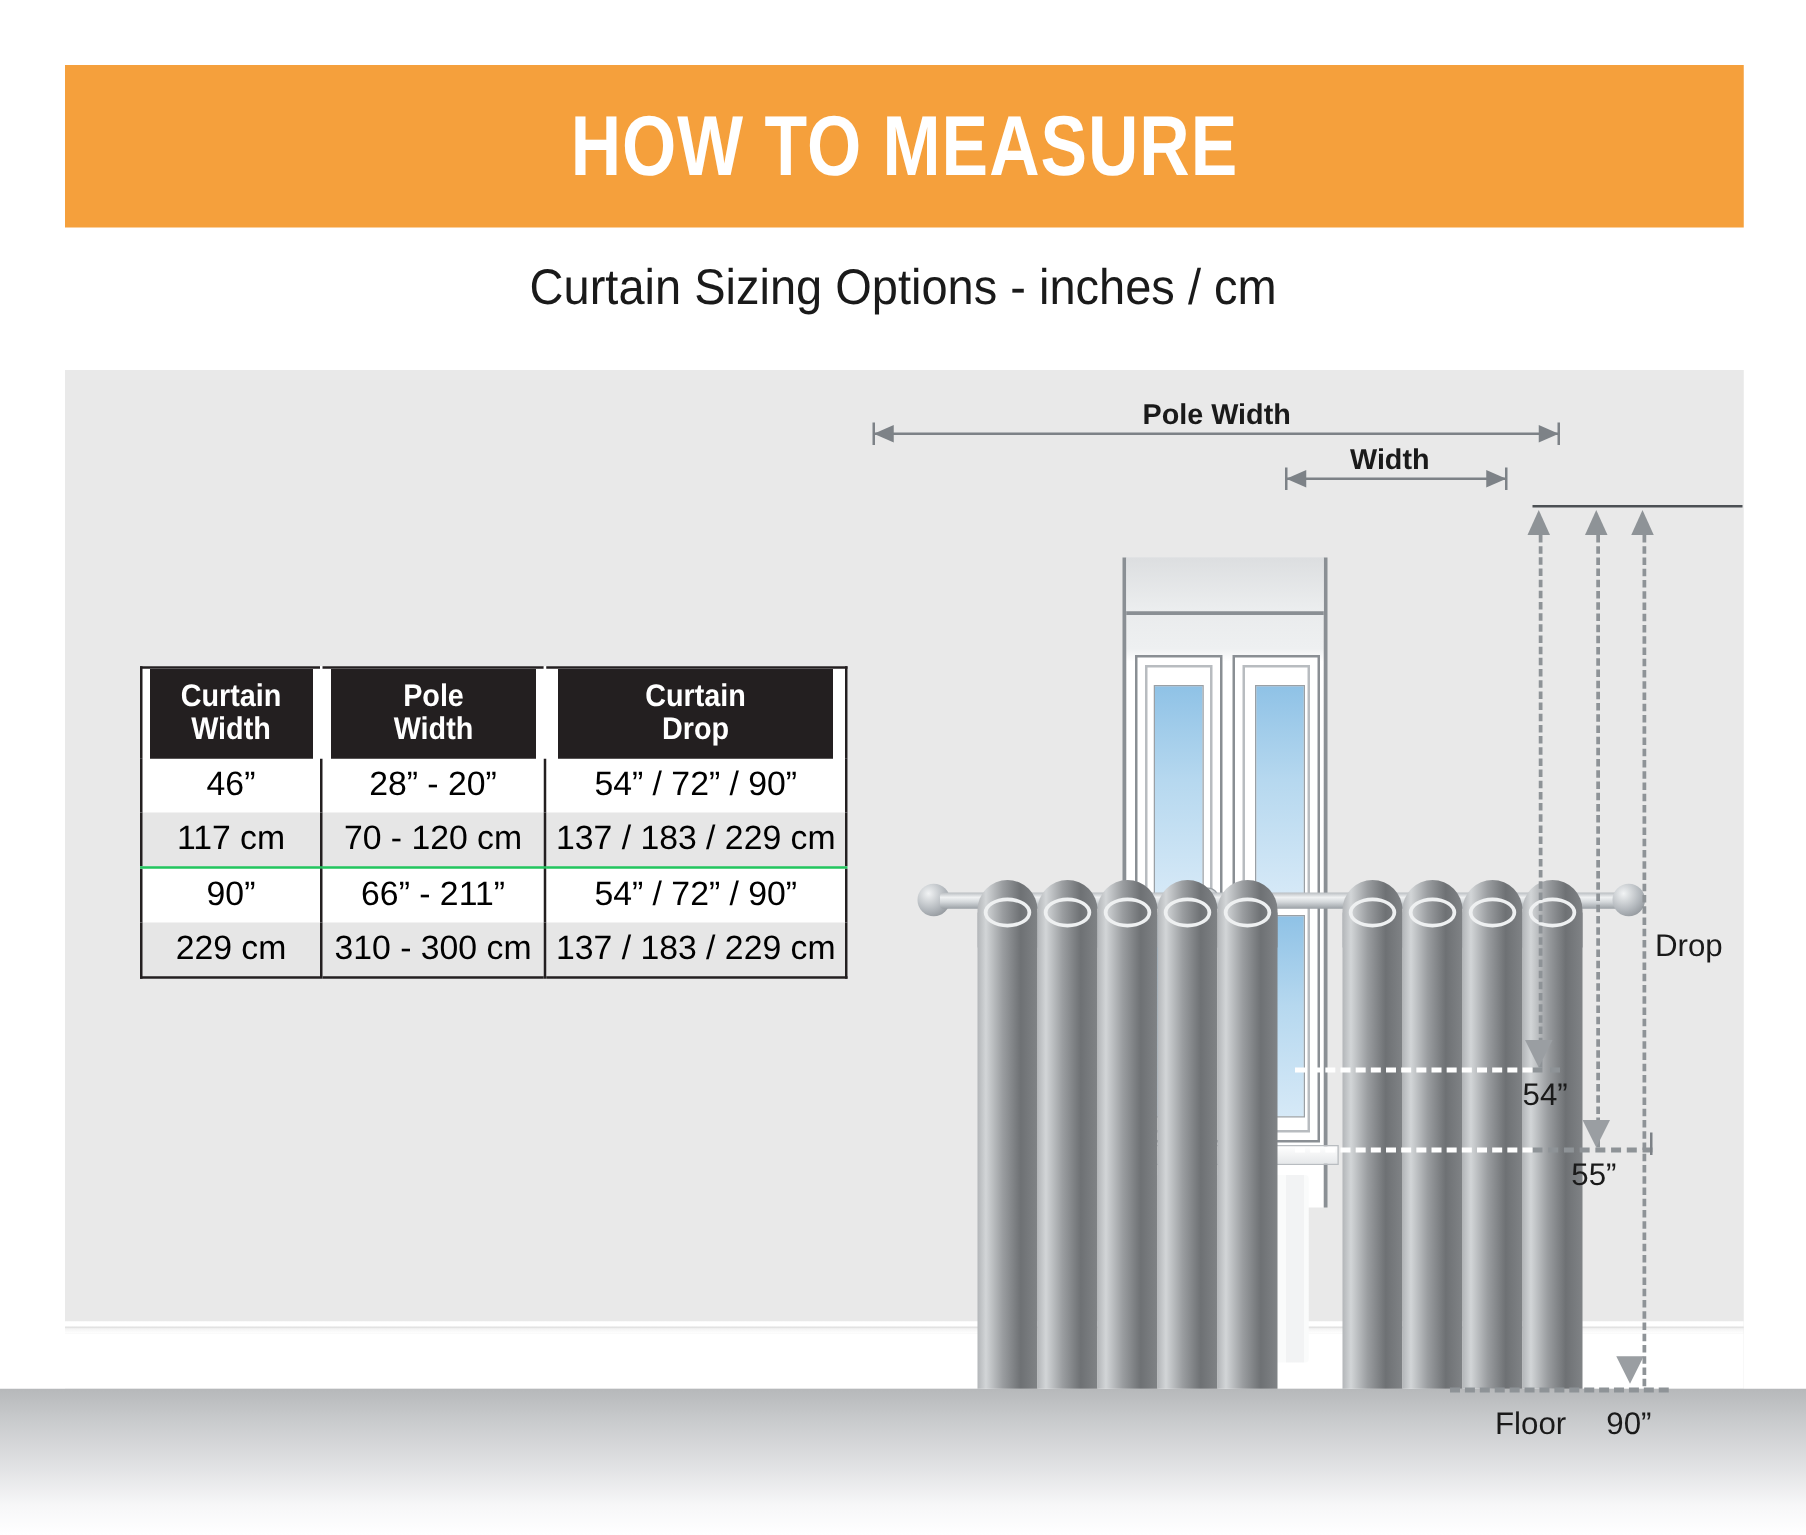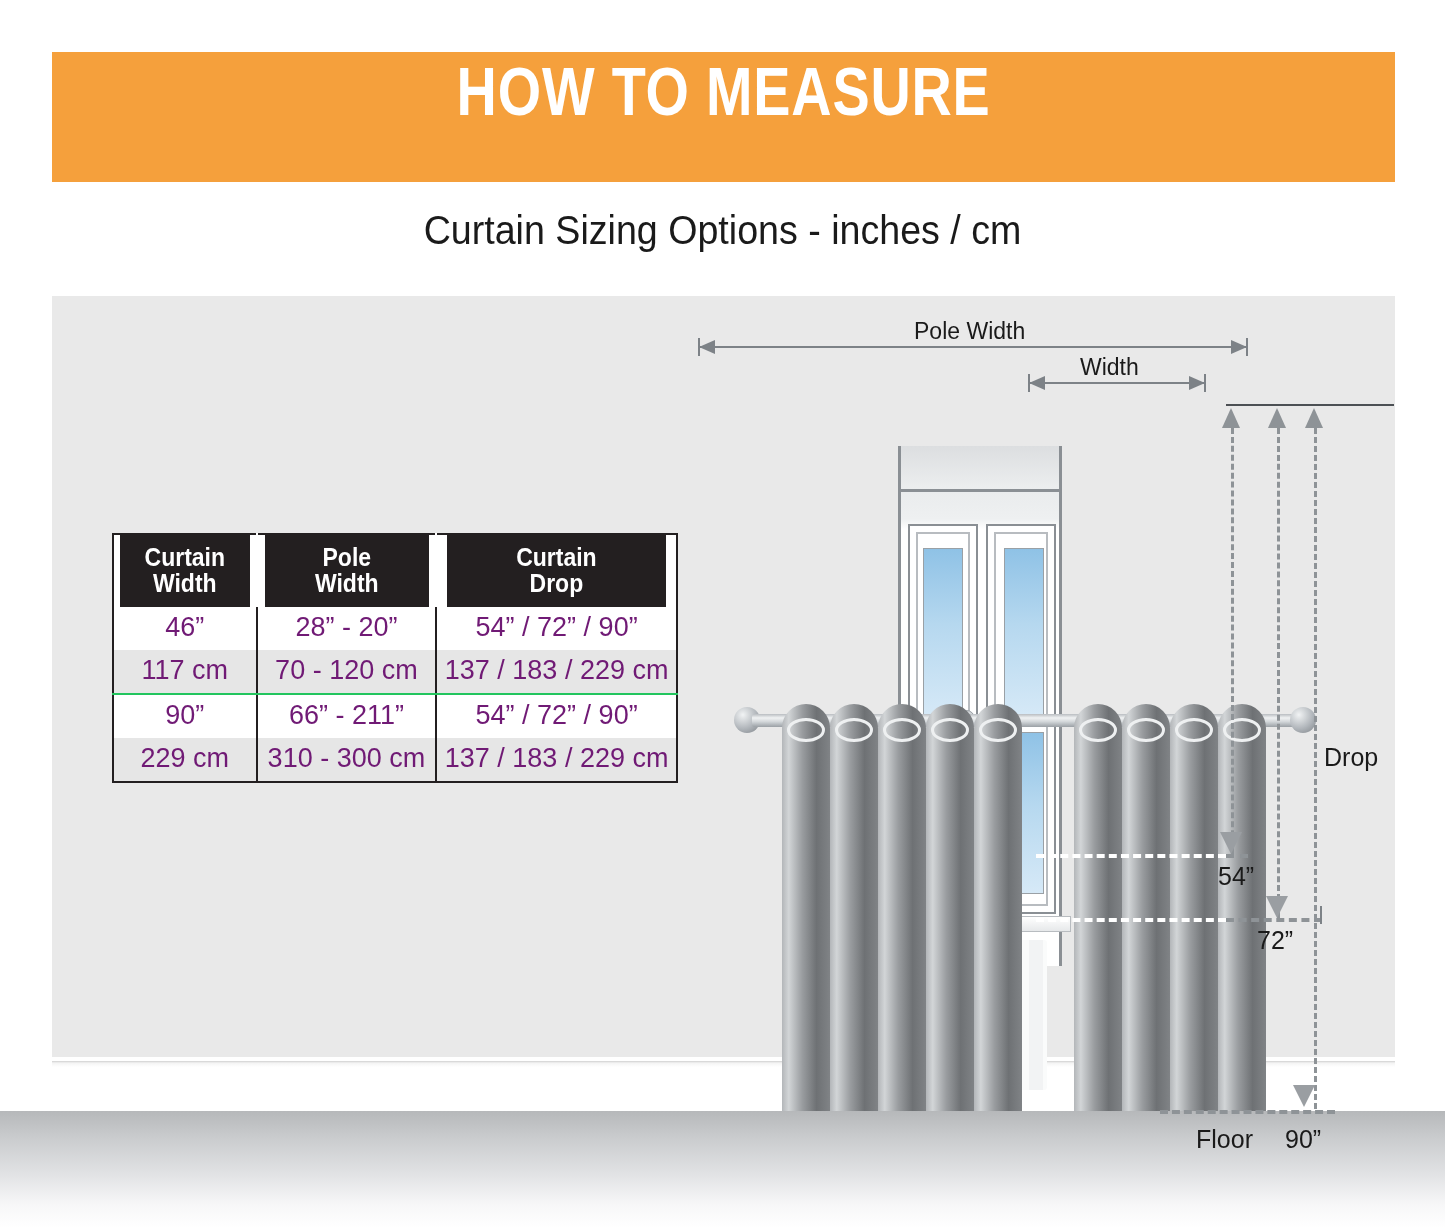--- a/index.html
+++ b/index.html
@@ -10,21 +10,21 @@
     position: relative;
     overflow: hidden;
   }
 
   
   .banner {
     position: absolute;
     left: 52px; top: 52px;
     width: 1343px; height: 130px;
     background: #F5A03C;
-    display: flex; align-items: flex-start; justify-content: center;
+    display: flex; align-items: center; justify-content: center;
   }
   .banner-title {
     color: #ffffff;
     font-family: "Liberation Sans Narrow", "Liberation Sans", sans-serif;
     font-size: 68px;
     font-weight: bold;
     letter-spacing: 1px;
     transform: scaleX(0.82);
     white-space: nowrap;
   }
@@ -86,21 +86,21 @@
     font-size: 25px;
     line-height: 1.04;
     padding: 9px 4px 11px;
     border-right: 2px solid #ffffff;
     transform: scaleX(0.92);
   }
   .sizing-table th:last-child { border-right: none; }
   .sizing-table td {
     font-family: "Liberation Sans Narrow","Liberation Sans",sans-serif;
     font-size: 27px;
-    color: #701a75;
+    color: #000000;
     text-align: center;
     padding: 5px 4px 7px;
     border-right: 2px solid #231f20;
     white-space: nowrap;
   }
   .sizing-table td:last-child { border-right: none; }
   .sizing-table tr.cm-row td { background: #e6e6e6; }
   .sizing-table tr.group-end td { border-bottom: 2px solid #22c55e; }
   .col-w  { width: 145px; }
   .col-p  { width: 180px; }
@@ -214,20 +214,21 @@
   .arrow-l, .arrow-r {
     position: absolute; width: 0; height: 0;
     border-top: 7px solid transparent; border-bottom: 7px solid transparent;
     z-index: 7;
   }
   .arrow-l { border-right: 16px solid #7d8287; }
   .arrow-r { border-left: 16px solid #7d8287; }
   .dim-label {
     position: absolute; font-size: 23px; color: #1a1a1a; z-index: 7;
     white-space: nowrap;
+    font-weight: bold;
   }
 
   
   .vguide {
     position: absolute; width: 0;
     border-left: 3px dashed #8e9397; z-index: 7;
   }
   .arrow-up {
     position: absolute; width: 0; height: 0;
     border-left: 9px solid transparent; border-right: 9px solid transparent;
@@ -362,21 +363,21 @@
     <div class="vguide" style="left:1262px; top:132px; height:690px;"></div>
 
     <div class="hguide-white" style="left:984px; top:558px; width:190px;"></div>
     <div class="hguide" style="left:1174px; top:558px; width:22px;"></div>
 
     <div class="hguide-white" style="left:984px; top:622px; width:190px;"></div>
     <div class="hguide" style="left:1174px; top:622px; width:96px;"></div>
     <div class="dim-cap" style="left:1268px; top:610px;"></div>
 
     <div class="meas-label" style="left:1166px; top:566px;">54”</div>
-    <div class="meas-label" style="left:1205px; top:630px;">72”</div>
+    <div class="meas-label" style="left:1205px; top:630px;">55”</div>
 
     <div class="meas-label" style="left:1272px; top:447px;">Drop</div>
 
   </div>
 </div>
 
 <div class="floor"></div>
 
 <div class="arrow-dn" style="position:absolute; left:1293px; top:1085px;"></div>
 <div class="hguide" style="position:absolute; left:1160px; top:1110px; width:175px;"></div>

